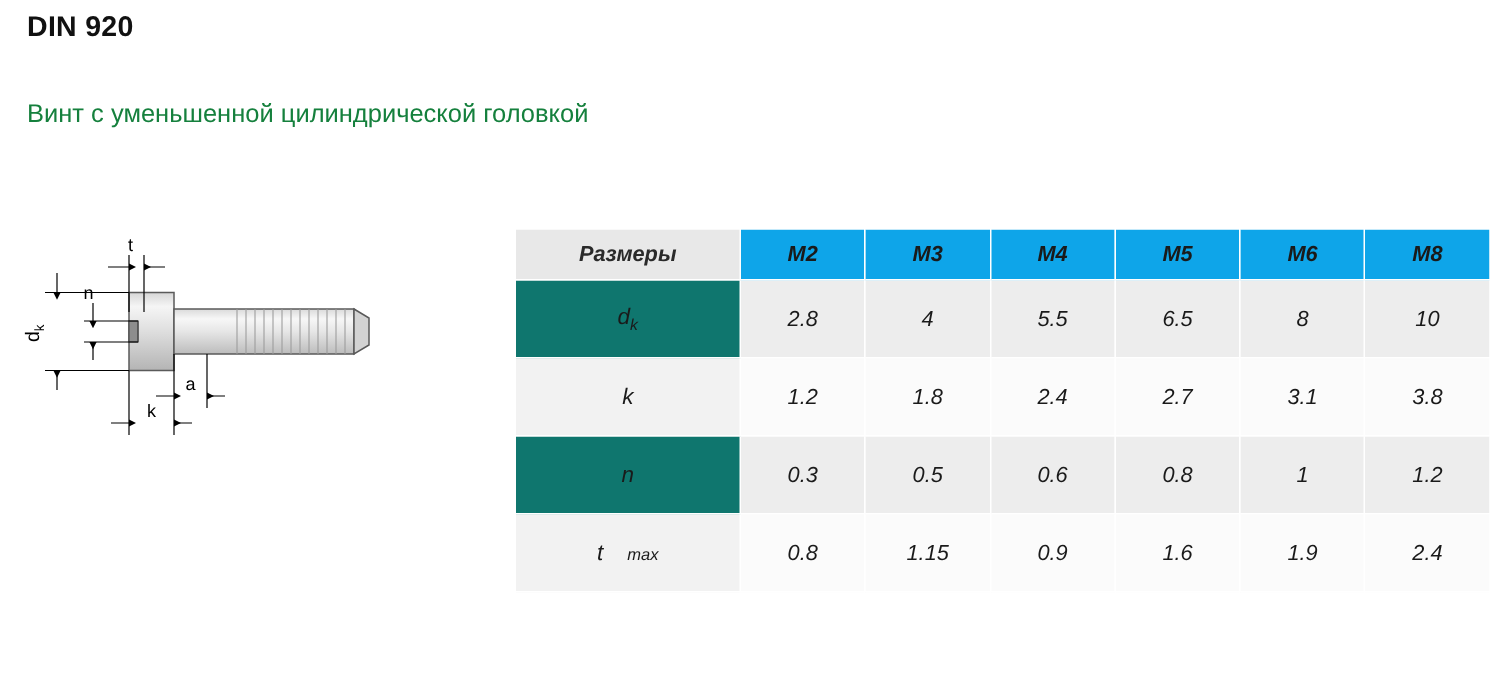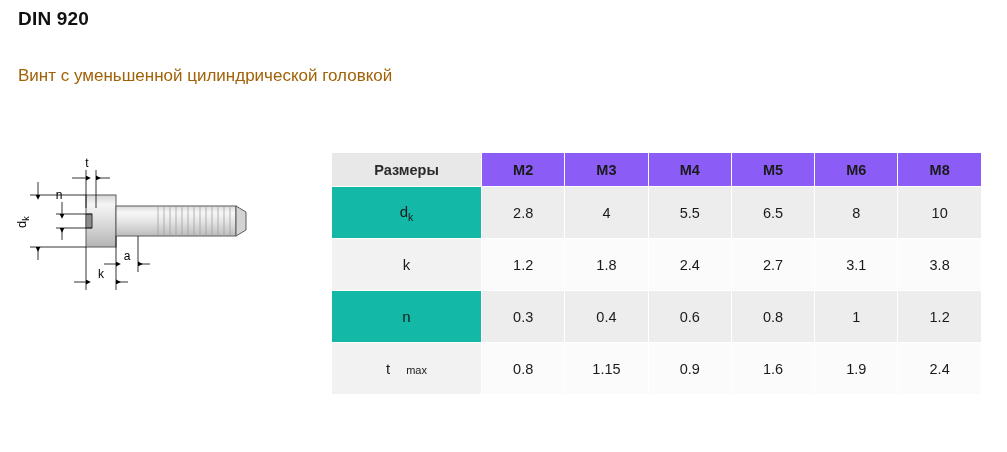--- a/index.html
+++ b/index.html
@@ -28,78 +28,79 @@
     font-weight: bold;
     letter-spacing: 0.2px;
     color: #111;
   }
   .subtitle {
     position: absolute;
     left: 18px;
     top: 62px;
     font-size: 17px;
     line-height: 27px;
-    color: #a16207;
+    color: #15803d;
     width: 560px;
   }
   .subtitle .line2 {
     display: block;
   }
 
   
   .drawing {
     position: absolute;
     left: 8px;
     top: 150px;
     width: 320px;
     height: 165px;
   }
   .drawing svg { display: block; }
 
   
   .table-wrap {
     position: absolute;
-    left: 331px;
+    left: 343px;
     top: 152px;
     width: 650px;
+    font-style: italic;
   }
   table.dims {
     border-collapse: collapse;
     width: 650px;
     table-layout: fixed;
   }
   table.dims col.c0 { width: 150px; }
   table.dims col.cx { width: 83.3px; }
   table.dims th, table.dims td {
     border: 1px solid #ffffff;
     height: 51px;
     text-align: center;
     vertical-align: middle;
     font-size: 14.5px;
     color: #1a1a1a;
     padding: 0;
   }
   table.dims thead th {
-    background: #8b5cf6;
+    background: #0ea5e9;
     font-weight: bold;
     font-size: 14.5px;
     height: 33px;
   }
   table.dims thead th.label-col {
     background: #e8e8e8;
     color: #2a2a2a;
   }
   table.dims tbody tr.odd td {
     background: #ededed;
   }
   table.dims tbody tr.even td {
     background: #fbfbfb;
   }
   table.dims tbody tr.odd td.label-col {
-    background: #14b8a6;
+    background: #0f766e;
   }
   table.dims tbody tr.even td.label-col {
     background: #f2f2f2;
   }
   table.dims td.label-col {
     font-size: 15px;
   }
   .sub {
     font-size: 10.5px;
     vertical-align: sub;
@@ -255,21 +256,21 @@
           <td>1.2</td>
           <td>1.8</td>
           <td>2.4</td>
           <td>2.7</td>
           <td>3.1</td>
           <td>3.8</td>
         </tr>
         <tr class="odd">
           <td class="label-col"><span>n</span></td>
           <td>0.3</td>
-          <td>0.4</td>
+          <td>0.5</td>
           <td>0.6</td>
           <td>0.8</td>
           <td>1</td>
           <td>1.2</td>
         </tr>
         <tr class="even">
           <td class="label-col"><span>t</span><span class="subspaced">max</span></td>
           <td>0.8</td>
           <td>1.15</td>
           <td>0.9</td>

